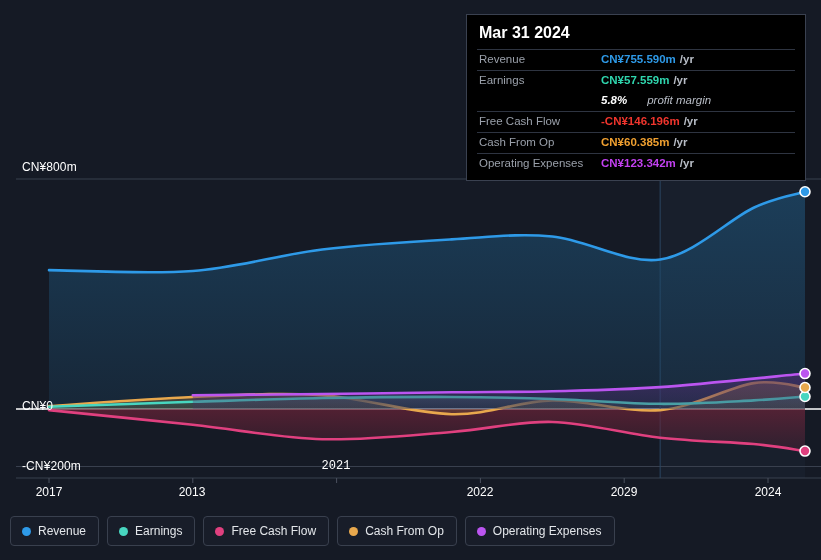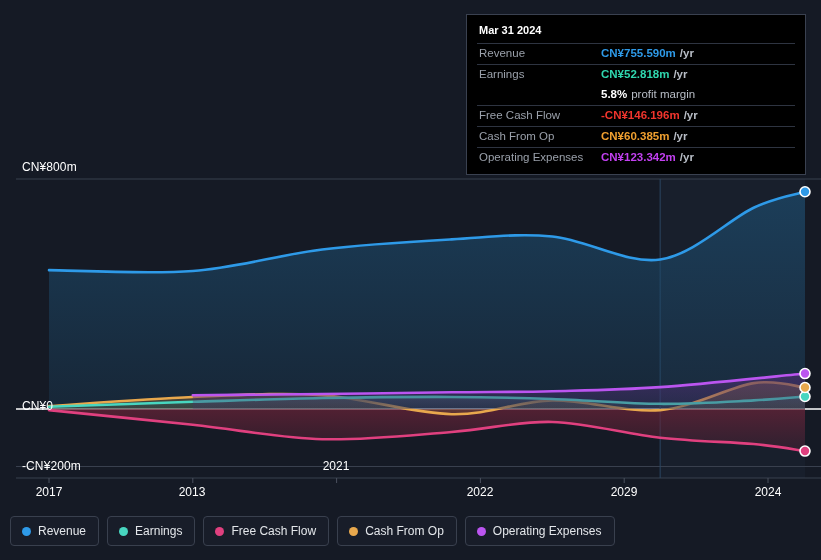--- a/index.html
+++ b/index.html
@@ -59,49 +59,49 @@
     width: 340px;
     background: #000000;
     border: 1px solid #3a4150;
     box-sizing: border-box;
     padding: 8px 10px 6px 10px;
     font-size: 11.5px;
   }
   .tt-title {
     color: #ffffff;
     font-weight: bold;
-    font-size: 11px;
+    font-size: 16px;
     padding: 1px 0 7px 2px;
   }
   .tt-row {
     display: flex;
     align-items: baseline;
     border-top: 1px solid #2e3441;
     padding: 2.5px 2px;
     min-height: 15px;
   }
-  .tt-row.no-rule { border-top: none; }
+  .tt-row.no-rule { border-top: none; font-style: italic; }
   .tt-key {
     color: #9aa0aa;
     width: 122px;
     flex: 0 0 122px;
   }
   .tt-val {
     font-weight: bold;
     white-space: nowrap;
   }
   .tt-unit {
     color: #b8bdc6;
     font-weight: bold;
     margin-left: 4px;
   }
   .tt-sub {
     color: #b8bdc6;
     font-weight: normal;
-    margin-left: 4px;
+    margin-left: 20px;
   }
 
   
   .legend {
     position: absolute;
     left: 10px;
     top: 516px;
     display: flex;
     gap: 8px;
   }
@@ -202,37 +202,37 @@
         </g>
       </svg>
   </div>
 
   <div class="y-label" id="ytick-0" style="left:22px; top:160px;">CN¥800m</div>
   <div class="y-label" id="ytick-1" style="left:22px; top:399px;text-align:right;">CN¥0</div>
   <div class="y-label" id="ytick-2" style="left:22px; top:459px;">-CN¥200m</div>
 
   <div class="x-label" style="left:49px; top:485px;">2017</div>
   <div class="x-label" style="left:192px; top:485px;">2013</div>
-  <div class="x-label" style="left:336px; top:459px;">2021</div>
+  <div class="x-label" style="left:336px; top:459px;font-family:Liberation Mono, monospace;">2021</div>
   <div class="x-label" style="left:480px; top:485px;">2022</div>
   <div class="x-label" style="left:624px; top:485px;">2029</div>
   <div class="x-label" style="left:768px; top:485px;">2024</div>
 
   <div class="tooltip">
     <div class="tt-title">Mar 31 2024</div>
 
     <div class="tt-row">
       <div class="tt-key">Revenue</div>
       <div class="tt-val" style="color:#2e9ae8">CN¥755.590m</div>
       <div class="tt-unit">/yr</div>
     </div>
 
     <div class="tt-row">
       <div class="tt-key">Earnings</div>
-      <div class="tt-val" style="color:#2fd6ae">CN¥52.818m</div>
+      <div class="tt-val" style="color:#2fd6ae">CN¥57.559m</div>
       <div class="tt-unit">/yr</div>
     </div>
 
     <div class="tt-row no-rule">
       <div class="tt-key"></div>
       <div class="tt-val" style="color:#ffffff">5.8%</div>
       <div class="tt-sub">profit margin</div>
     </div>
 
     <div class="tt-row">

